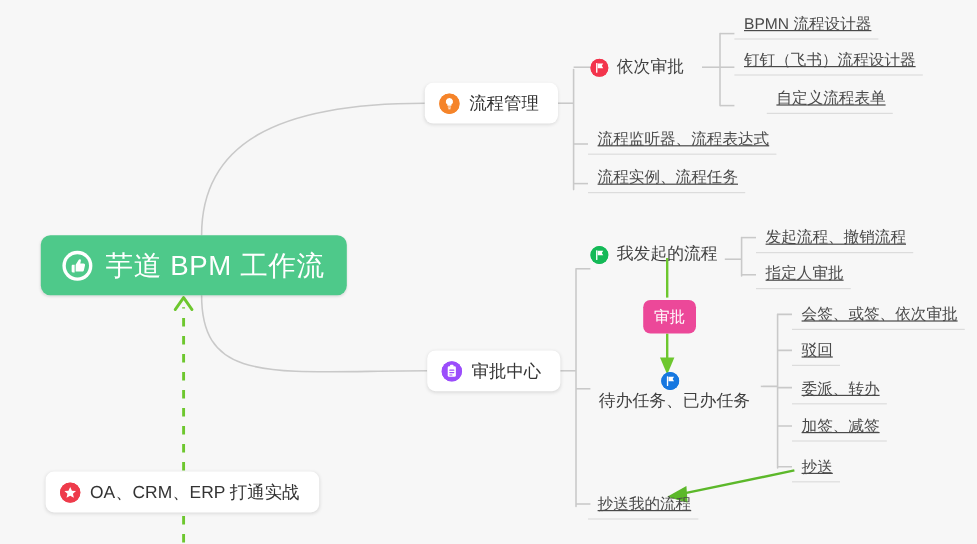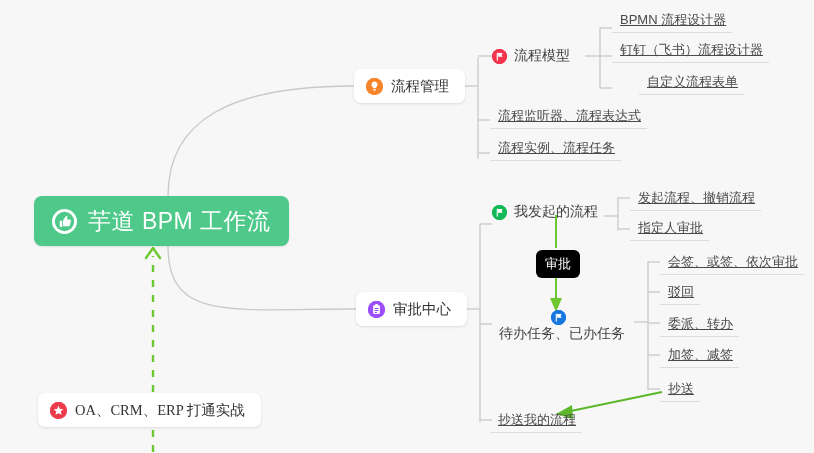--- a/index.html
+++ b/index.html
@@ -46,21 +46,21 @@
   
   .card-node {
     background: #ffffff;
     border-radius: 7px;
     padding: 0 16px 0 12px;
     height: 34px;
     box-shadow: 0 1px 3px rgba(0,0,0,0.11);
     font-size: 14.5px;
     color: #333;
   }
-  .card-node .label { margin-left: 8px; font-family: Liberation Serif, serif; }
+  .card-node .label { margin-left: 8px; }
 
   
   .flag-node {
     font-size: 14px;
     color: #3f3f3f;
     height: 26px;
   }
   .flag-node .label { margin-left: 7px; }
 
   
@@ -70,21 +70,21 @@
     height: 27px;
     padding: 0 6px 0 8px;
     border-bottom: 1px solid #dcdcdc;
     align-items: flex-end;
     padding-bottom: 3px;
     text-decoration: underline;
   }
 
   
   .badge-node {
-    background: #000000;
+    background: #ec4899;
     color: #ffffff;
     border-radius: 6px;
     font-size: 13px;
     height: 28px;
     padding: 0 9px;
     justify-content: center;
     text-align: right;
   }
 
   
@@ -201,21 +201,21 @@
   </div>
 
   <div class="node flag-node" style="left:492px; top:43px;">
     <span class="icon ico-flag flag-red">
       <svg width="15" height="15" viewBox="0 0 20 20">
         <circle cx="10" cy="10" r="10" fill="#f3344c"></circle>
         <rect x="6.3" y="4.6" width="1.5" height="11" rx="0.6" fill="#ffffff"></rect>
         <path d="M8.1 5.2h6.2l-1.6 2.6 1.6 2.6H8.1z" fill="#ffffff"></path>
       </svg>
     </span>
-    <span class="label">流程模型</span>
+    <span class="label">依次审批</span>
   </div>
 
   <div class="node leaf-node" style="left:612px; top:6px;">
     <span>BPMN 流程设计器</span>
   </div>
   <div class="node leaf-node" style="left:612px; top:36px;">
     <span>钉钉（飞书）流程设计器</span>
   </div>
   <div class="node leaf-node" style="left:639px; top:68px;">
     <span>自定义流程表单</span>

